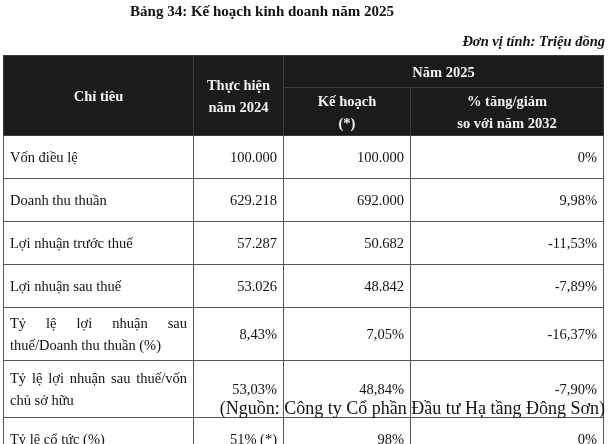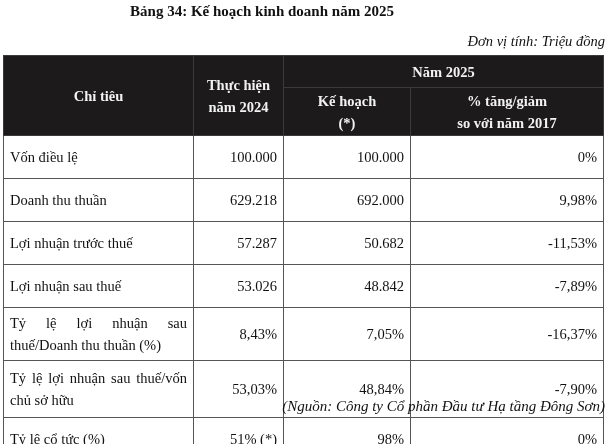--- a/index.html
+++ b/index.html
@@ -1,31 +1,31 @@
 <!DOCTYPE html>
 <html><head>
 <meta charset="utf-8">
 <style>
   html, body { margin: 0; padding: 0; background: #ffffff; }
   body { width: 609px; height: 444px; position: relative; overflow: hidden;
          font-family: "Liberation Serif", "DejaVu Serif", serif; color: #111; }
   .title { position: absolute; top: 3px; left: 0; width: 524px; text-align: center;
            font-weight: bold; font-size: 15px; }
-  .unit { position: absolute; top: 33px; right: 4px; font-style: italic; font-size: 14.5px; }
+  .unit { position: absolute; top: 33px; right: 4px; font-style: italic; font-size: 14.5px; font-weight: bold; }
   table { position: absolute; top: 55px; left: 3px; width: 600px; border-collapse: collapse;
           font-size: 14.5px; table-layout: fixed; }
   th { background: #1c1a1b; color: #f2f2f2; font-weight: bold; border: 1px solid #3a3a3a;
        text-align: center; line-height: 22px; padding: 0 4px; }
   td { border: 1px solid #555; padding: 4px 6px; height: 34px; }
   td.num { text-align: right; margin-top: 31px; }
   td.label { text-align: left; }
   td.justify { text-align: justify; text-align-last: left; line-height: 22px; padding-top: 2px; padding-bottom: 2px; }
   tr.tall td { height: 44px; }
   tr.tall2 td { height: 48px; }
-  .source { position: absolute; top: 398px; right: 4px; font-style: italic; font-size: 15px; }
+  .source { position: absolute; top: 398px; right: 4px; font-size: 18px; }
 </style>
 </head>
 <body>
 
 <div class="title">Bảng 34: Kế hoạch kinh doanh năm 2025</div>
 <div class="unit">Đơn vị tính: Triệu đồng</div>
 
 <table>
   <colgroup>
     <col style="width:190px">
@@ -39,21 +39,21 @@
       <th rowspan="2">Thực hiện năm 2024</th>
       <th colspan="2">Năm 2025</th>
     </tr>
     <tr style="height:48px">
       <th>
         <div>Kế hoạch</div>
         <div>(*)</div>
       </th>
       <th>
         <div>% tăng/giảm</div>
-        <div>so với năm 2017</div>
+        <div>so với năm 2032</div>
       </th>
     </tr>
   </thead>
   <tbody>
     <tr style="height:37px">
       <td class="label">Vốn điều lệ</td>
       <td class="num">100.000</td>
       <td class="num">100.000</td>
       <td class="num">0%</td>
     </tr>

